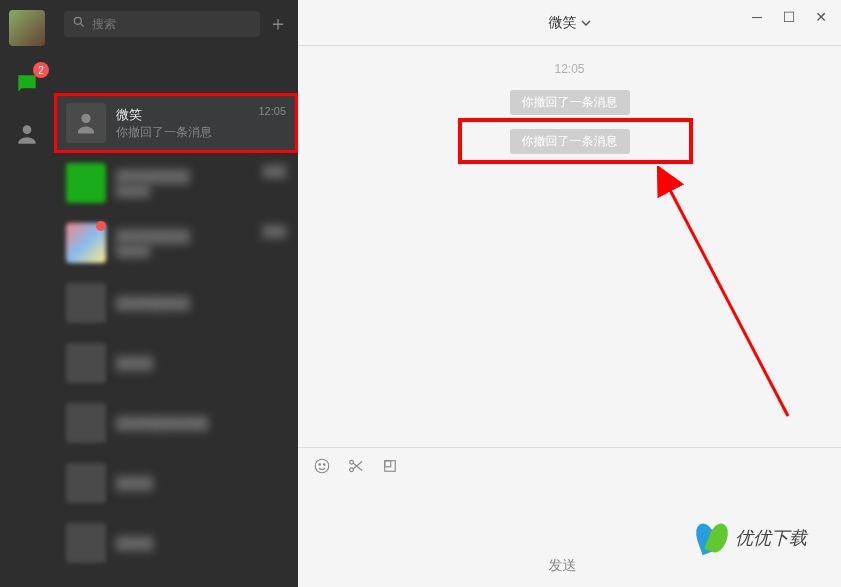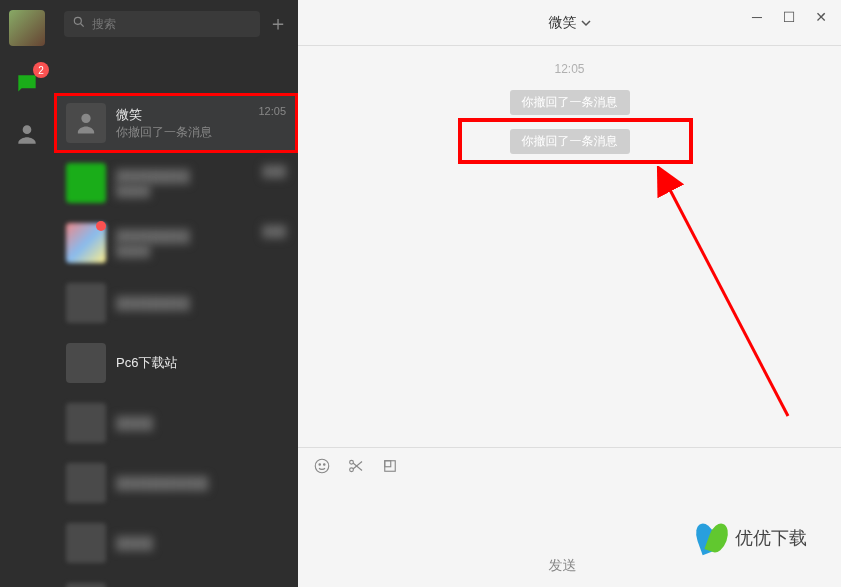--- a/index.html
+++ b/index.html
@@ -53,21 +53,21 @@
 .msg-time { color: #b0b0b0; font-size: 12px; margin-bottom: 14px; }
 .sys-msg { background: #cfcfcf; color: #fff; font-size: 12px; padding: 4px 12px; border-radius: 3px; margin-bottom: 14px; }
 .red-box { position: absolute; border: 4px solid #f00; pointer-events: none; }
 
 .input-area { border-top: 1px solid #ddd; height: 140px; display: flex; flex-direction: column; }
 .toolbar { display: flex; gap: 14px; padding: 8px 14px; color: #888; }
 .toolbar-ico { cursor: pointer; width: 20px; height: 20px; display:flex;align-items:center;justify-content:center; }
 .send-row { flex:1; display: flex; align-items: flex-end; justify-content: center; padding: 0 14px 12px 0; }
 .send-btn { background: none; border: none; color: #888; font-size: 14px; cursor: pointer; }
 
-.wm { position: absolute; right: 34px; bottom: 34px; display: flex; align-items: center; gap: 8px; opacity: 0.9; }
+.wm { position: absolute; right: 34px; bottom: 34px; display: flex; align-items: center; gap: 8px; opacity: 0.9; font-style: italic; }
 .wm-logo { width: 30px; height: 30px; position: relative; }
 .wm-logo::before, .wm-logo::after { content:''; position:absolute; width:60%; height:100%; border-radius:50% 50% 50% 0; }
 .wm-logo::before { background:#1296db; left:0; transform:rotate(-20deg); }
 .wm-logo::after { background:#52c41a; right:0; transform:rotate(20deg); }
 .wm-text { color: #333; font-size: 18px; font-weight: 500; }
 
 .arrow { position: absolute; pointer-events:none; }
 </style>
 </head>
 <body>
@@ -137,36 +137,20 @@
         <div class="chat-time">███</div>
       </div>
 
       <div class="chat-item blurred">
         <div class="chat-av"></div>
         <div class="chat-txt">
             <div class="chat-title">████████</div>
           </div>
       </div>
 
-      <div class="chat-item">
-        <div class="chat-av grid">
-            <span></span>
-            <span></span>
-            <span></span>
-            <span></span>
-            <span></span>
-            <span></span>
-            <span></span>
-            <span></span>
-            <span></span>
-          </div>
-        <div class="chat-txt">
-            <div class="chat-title">Pc6下载站</div>
-          </div>
-      </div>
 
       <div class="chat-item blurred">
         <div class="chat-av"></div>
         <div class="chat-txt">
             <div class="chat-title">████</div>
           </div>
       </div>
 
       <div class="chat-item blurred">
         <div class="chat-av"></div>

